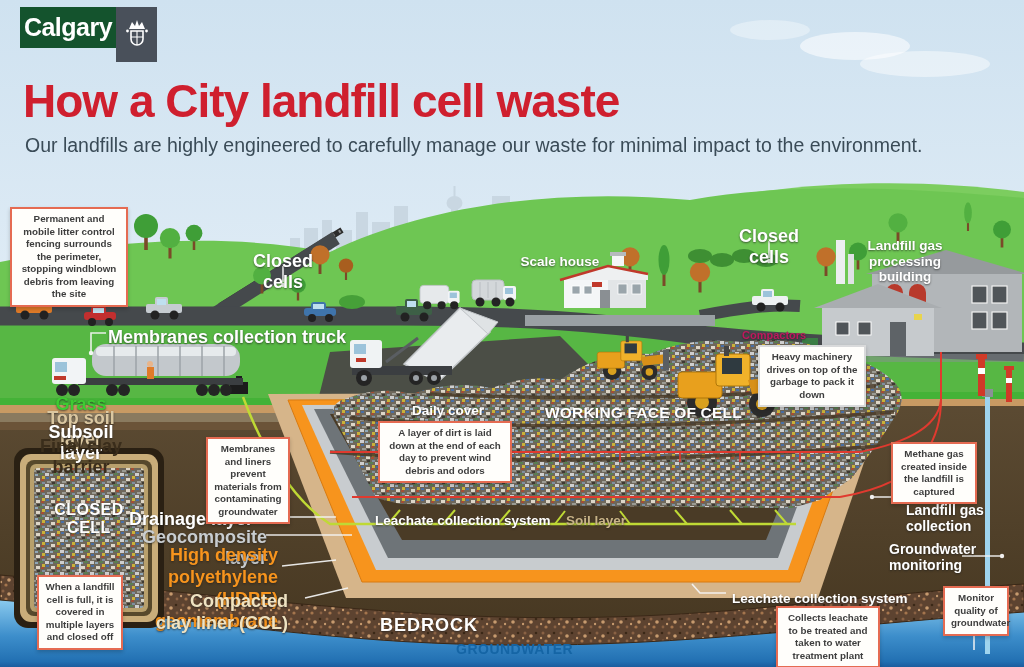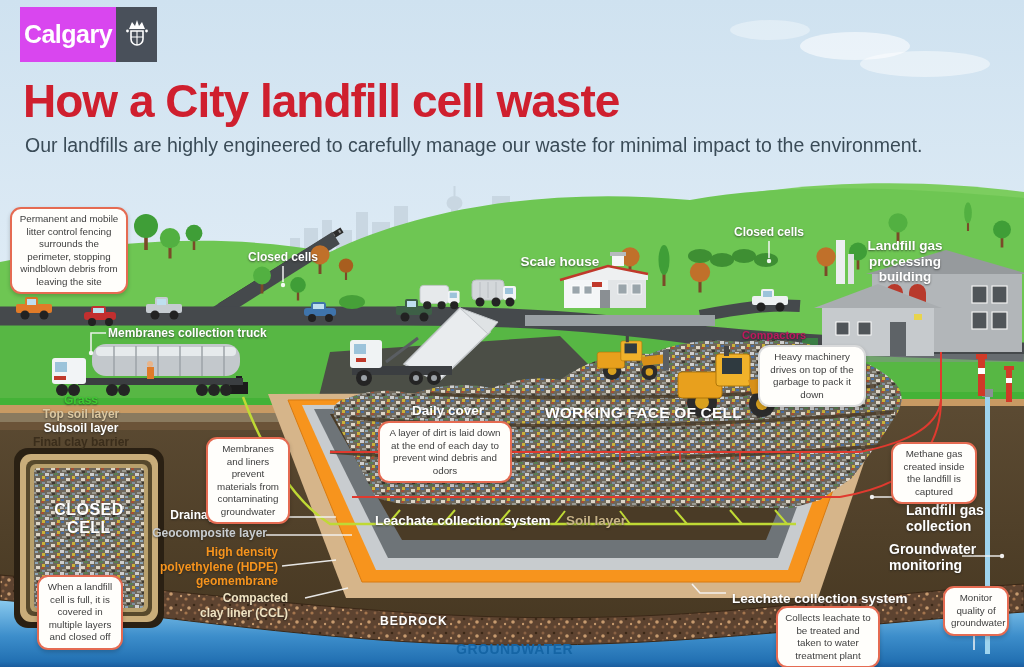--- a/index.html
+++ b/index.html
@@ -1,26 +1,26 @@
 <!DOCTYPE html>
 <html><head>
 <meta charset="utf-8">
 <style>
   html,body{margin:0;padding:0;background:#fff}
   #stage{position:relative;width:1024px;height:667px;overflow:hidden;
          font-family:"Liberation Sans",sans-serif;background:#dfeaf4}
   #scene{position:absolute;left:0;top:0}
   .hdr{position:absolute;z-index:2}
-  .lbl{position:absolute;font-weight:700;color:#fff;font-size:12px;line-height:1.15;
+  .lbl{position:absolute;font-weight:700;color:#fff;font-size:18px;line-height:1.15;
        text-shadow:0 1px 2px rgba(30,30,30,.65);white-space:pre-line;z-index:2}
   .nowrap{white-space:nowrap}
   .ctr{text-align:center}
   .rt{text-align:right}
-  .callout{position:absolute;background:#fffefb;border:2px solid #e56b52;border-radius:11px;
-           padding:4px 6px;font-size:9.8px;font-weight:400;color:#3e3e3e;text-align:center;
+  .callout{position:absolute;background:#fffefb;border:2px solid #e56b52;border-radius:0;
+           padding:4px 6px;font-size:9.8px;font-weight:700;color:#3e3e3e;text-align:center;
            line-height:1.28;box-shadow:0 2px 4px rgba(0,0,0,.2);z-index:3}
 </style>
 </head>
 <body>
 
 <div id="stage">
 
 <svg id="scene" width="1024" height="667" viewBox="0 0 1024 667">
 <defs>
   <linearGradient id="sky" x1="0" y1="0" x2="0" y2="1">
@@ -383,21 +383,21 @@
   <path d="M80,562 V573"></path>
   <path d="M900,489 V497 H874"></path>
         <circle cx="872" cy="497" r="2.2" fill="#fff" stroke="none"></circle>
   <path d="M962,556 H1000"></path>
         <circle cx="1002" cy="556" r="2.2" fill="#fff" stroke="none"></circle>
   <path d="M726,593 H700 L692,584"></path>
   <path d="M974,630 V650"></path>
 </g>
 </svg>
 
-<div class="hdr" style="left:20px;top:7px;width:96px;height:55px;background:#d946ef;display:flex;align-items:center;justify-content:center">
+<div class="hdr" style="left:20px;top:7px;width:96px;height:41px;background:#14532d;display:flex;align-items:center;justify-content:center">
   <span style="color:#fff;font-weight:800;font-size:25px;letter-spacing:-.5px">Calgary</span>
 </div>
 <div class="hdr" style="left:116px;top:7px;width:41px;height:55px;background:#49505a;display:flex;align-items:center;justify-content:center">
   <svg width="24" height="32" viewBox="0 0 24 32">
     <path d="M4 10 L7 3 L10 7 L12 1 L14 7 L17 3 L20 10 Z" fill="#fff"></path>
     <path d="M6 12 h12 v8 a6 6 0 0 1 -6 6 a6 6 0 0 1 -6 -6 Z" fill="none" stroke="#fff" stroke-width="1.6"></path>
     <path d="M12 12 V26 M6 18 H18" stroke="#fff" stroke-width="1.1"></path>
     <circle cx="2.5" cy="12" r="1.4" fill="#fff"></circle>
         <circle cx="21.5" cy="12" r="1.4" fill="#fff"></circle>
   </svg>

